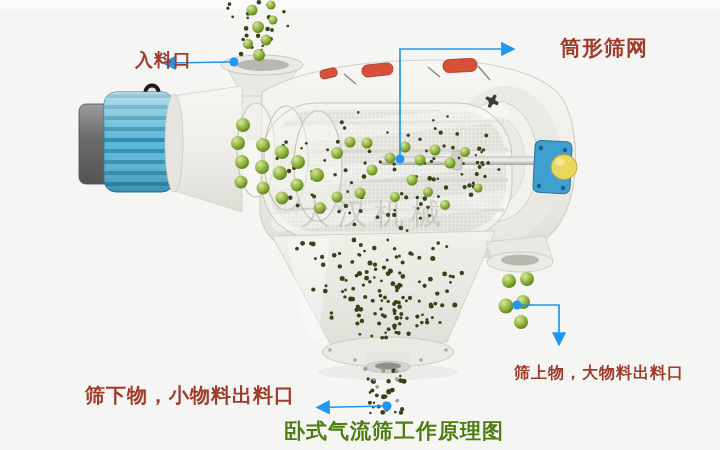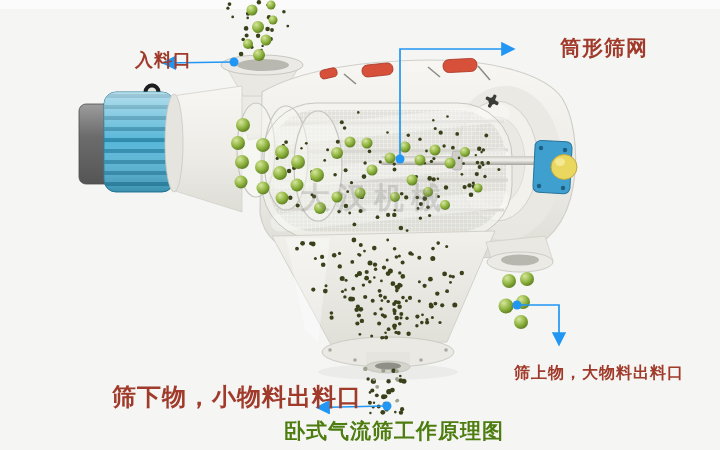--- a/index.html
+++ b/index.html
@@ -8,28 +8,28 @@
     background:#f5f5f4;font-family:"Liberation Sans","DejaVu Sans",sans-serif;
   }
   #stage .top-strip{position:absolute;left:0;top:0;width:720px;height:9px;background:#fbfbfb;}
   svg{position:absolute;left:0;top:0;}
   .lbl{
     position:absolute;color:#a03a2a;font-weight:600;white-space:nowrap;
     letter-spacing:1px;line-height:1.1;
   }
   #lbl-inlet{left:91px;top:51px;font-size:18px;margin-left:44px;}
   #lbl-screen{left:529px;top:36px;font-size:21px;margin-left:31px;}
-  #lbl-under{left:112px;top:384px;font-size:24px;}
+  #lbl-under{left:85px;top:384px;font-size:20px;}
   #lbl-over{left:514px;top:364px;font-size:16px;}
   #caption{
     position:absolute;left:284px;top:417px;font-size:21px;font-weight:700;
     color:#4d7c0f;letter-spacing:1px;white-space:nowrap;
   }
   #watermark{
-    position:absolute;left:300px;top:178px;font-size:30px;font-weight:700;
+    position:absolute;left:300px;top:194px;font-size:30px;font-weight:400;
     color:rgba(120,120,118,0.25);letter-spacing:7px;white-space:nowrap;text-align:center;
   }
 </style>
 </head>
 <body>
 
 <div id="stage">
   <div class="top-strip"></div>
 
   <svg width="720" height="450" viewBox="0 0 720 450">

